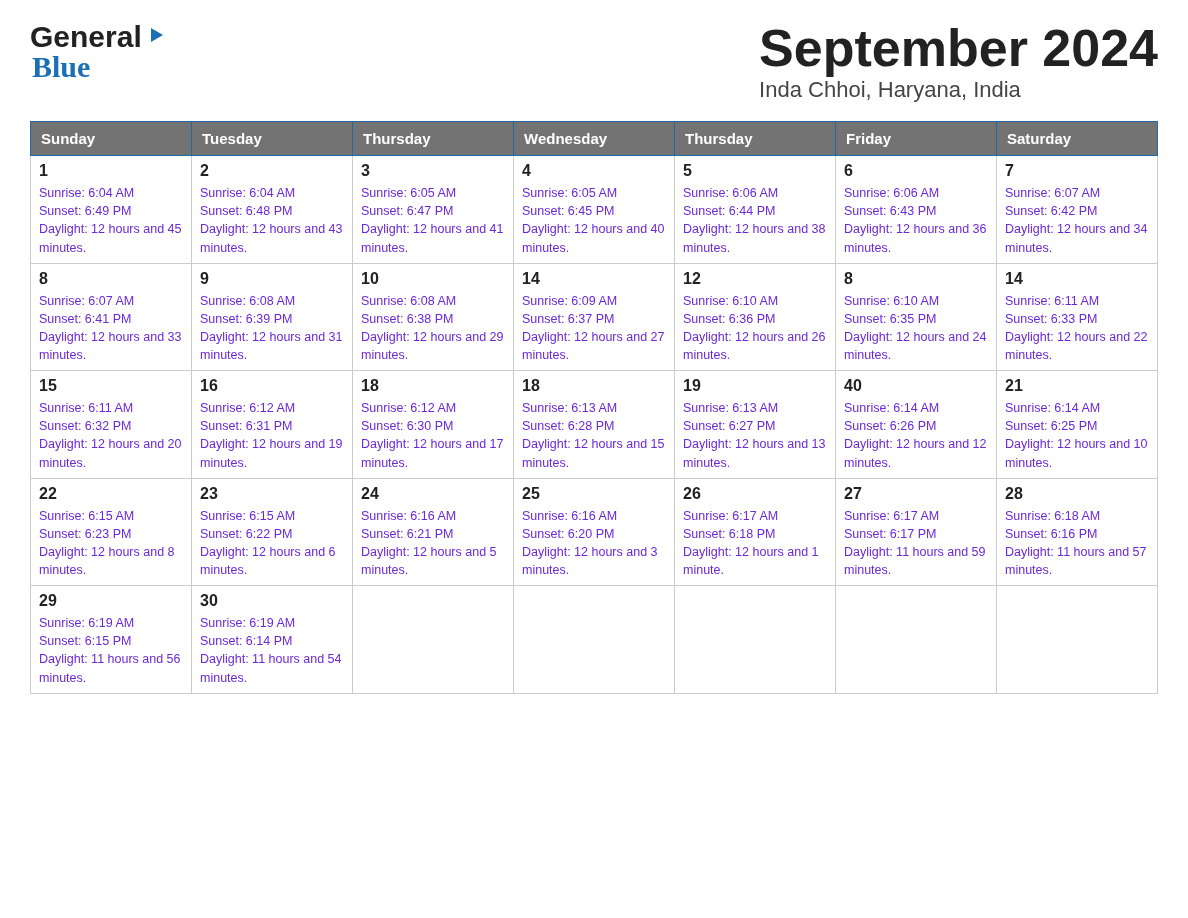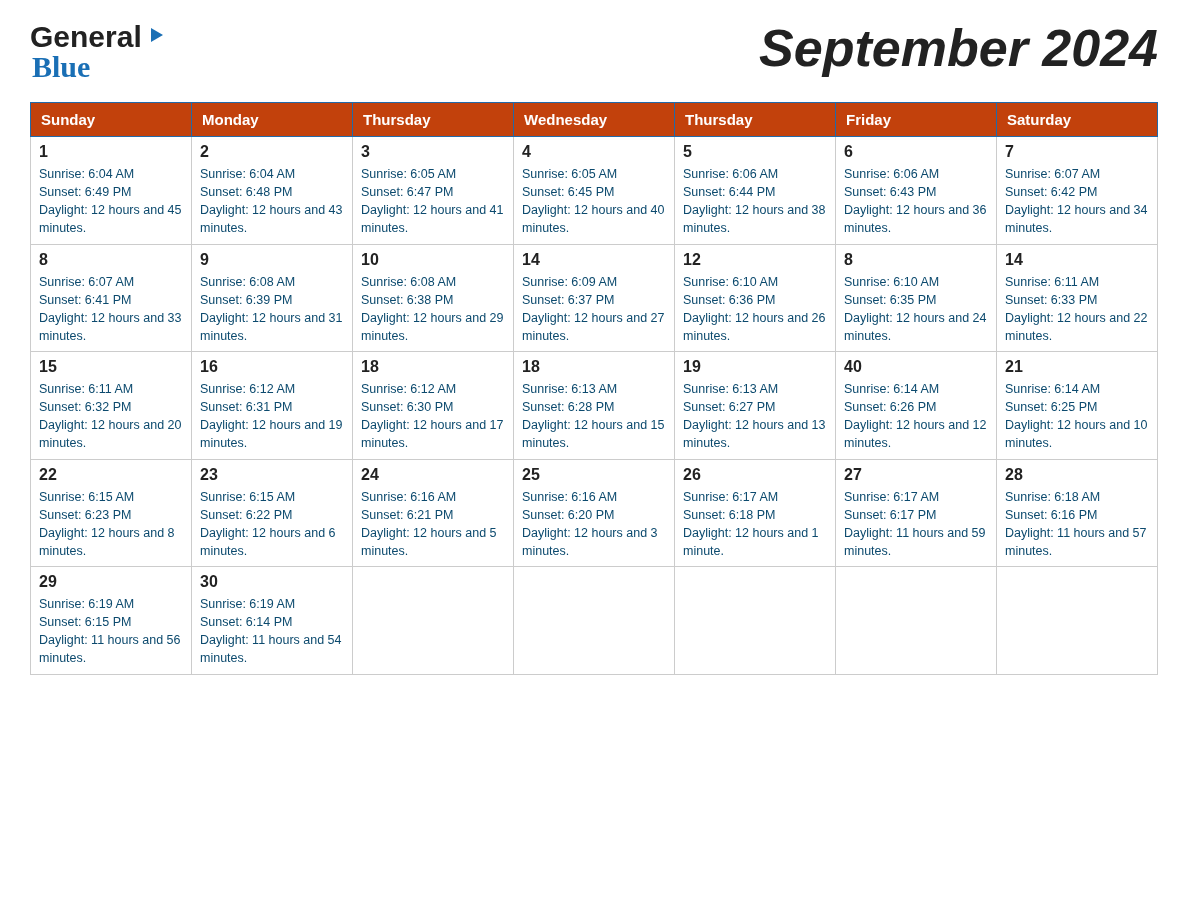--- a/index.html
+++ b/index.html
@@ -17,40 +17,39 @@
       align-items: flex-start;
       margin-bottom: 18px;
     }
     .logo {
       display: flex;
       flex-direction: column;
       align-items: flex-start;
     }
     .title-block {
       text-align: left;
-      font-style: italic;
     }
     .title-block h1 {
       font-size: 52px;
       font-weight: bold;
       color: #222;
       line-height: 1.1;
     }
     .title-block h2 {
       font-size: 22px;
       font-weight: normal;
       color: #444;
     }
     .calendar {
       width: 100%;
       border-collapse: collapse;
       border: 1px solid #bbb;
     }
     .calendar th {
-      background: #c2410c;
+      background: #737373;
       color: #fff;
       font-size: 15px;
       font-weight: bold;
       padding: 8px 10px;
       border: 1px solid #2269a8;
       text-align: left;
     }
     .calendar td {
       border: 1px solid #ccc;
       vertical-align: top;
@@ -63,21 +62,21 @@
     }
     .day-num {
       font-size: 16px;
       font-weight: bold;
       color: #222;
       margin-bottom: 4px;
       display: block;
     }
     .day-info {
       font-size: 12.5px;
-      color: #0c4a6e;
+      color: #6d28d9;
       line-height: 1.45;
     }
     .empty-cell {
       background: #fff;
     }
     .logo-row {
       display: flex;
       align-items: center;
       gap: 0;
     }
@@ -113,28 +112,29 @@
       <span class="logo-arrow">
         <svg width="22" height="22" viewBox="0 0 22 22">
           <polygon points="6,4 18,11 6,18" fill="#1a6fb5"></polygon>
         </svg>
       </span>
     </div>
     <span class="logo-text-blue">Blue</span>
   </div>
   <div class="title-block">
     <h1>September 2024</h1>
+    <h2>Inda Chhoi, Haryana, India</h2>
   </div>
 </div>
 
 <table class="calendar">
   <thead>
     <tr>
       <th>Sunday</th>
-      <th>Monday</th>
+      <th>Tuesday</th>
       <th>Thursday</th>
       <th>Wednesday</th>
       <th>Thursday</th>
       <th>Friday</th>
       <th>Saturday</th>
     </tr>
   </thead>
   <tbody id="calendar-body">
   <tr>
         <td>

